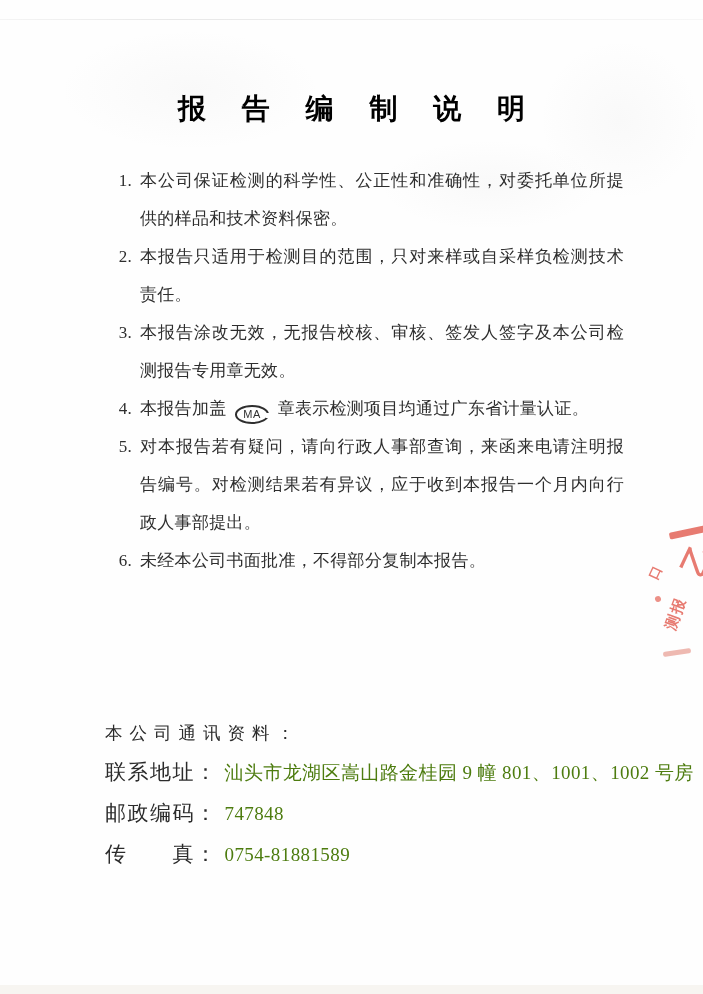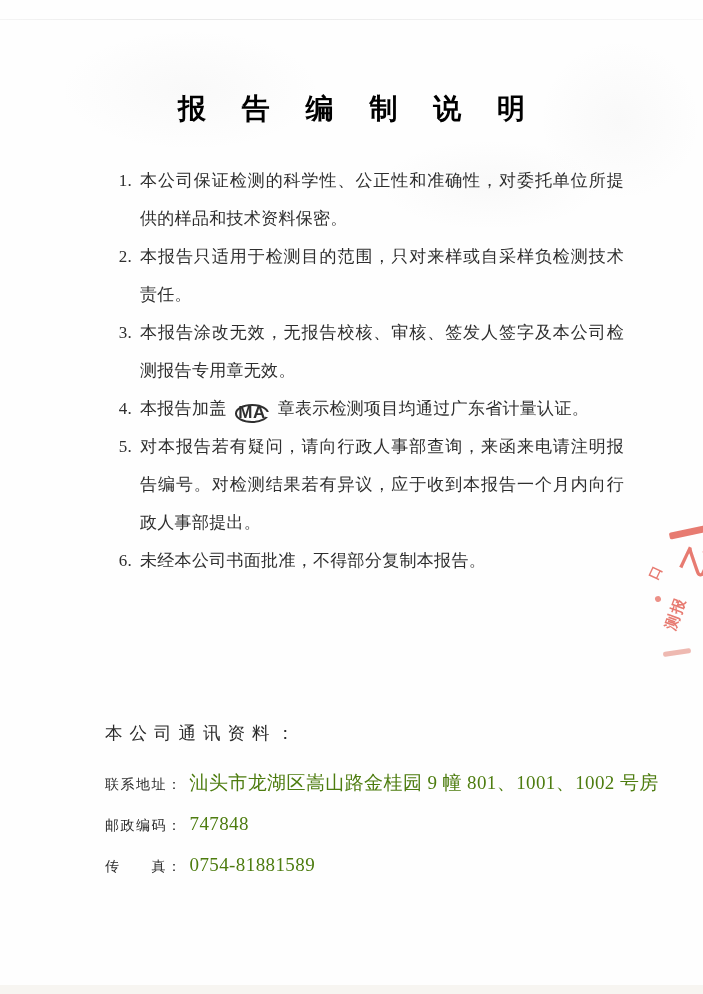--- a/index.html
+++ b/index.html
@@ -39,35 +39,35 @@
   .item .txt { flex:1; text-align:justify; }
 
   .cma {
     display:inline-block; width:34px; height:19px; margin:0 4px;
     border:2.5px solid #2e2e2e; border-radius:50%;
     position:relative; vertical-align:-4px; text-align:center;
     background:#fefefe;
   }
   .cma .cma-inner {
     display:block; font-family:"Liberation Sans", sans-serif;
-    font-weight:700; font-size:17px; line-height:14px; letter-spacing:.5px;
+    font-weight:400; font-size:11px; line-height:14px; letter-spacing:.5px;
     color:#2e2e2e;
   }
   .cma::after { 
     content:""; position:absolute; right:-3px; top:6px; width:4px; height:5px;
     background:#fefefe;
   }
 
   .contact { position:absolute; left:105px; top:720px; width:520px; }
   .contact-heading {
     font-size:17.5px; letter-spacing:7px; line-height:26px;
-    margin-bottom:24px; color:#2b2b2b;
+    margin-bottom:13px; color:#2b2b2b;
   }
   .contact-row { line-height:26px; margin-bottom:13px; white-space:nowrap; }
-  .c-label { font-size:14px; letter-spacing:1.5px; color:#2b2b2b; }
+  .c-label { font-size:21px; letter-spacing:1.5px; color:#2b2b2b; }
   .c-value { font-size:19px; margin-left:7px; letter-spacing:.4px; color:#4d7c0f; }
 
   
   .stamp {
     position:absolute; right:-16px; top:512px; width:78px; height:165px;
     color:#e25b4f; opacity:.8; filter:blur(.4px);
   }
   .stamp .bar {
     position:absolute; right:4px; top:16px; width:46px; height:7px;
     background:#e25b4f; border-radius:2px; transform:rotate(-12deg);

